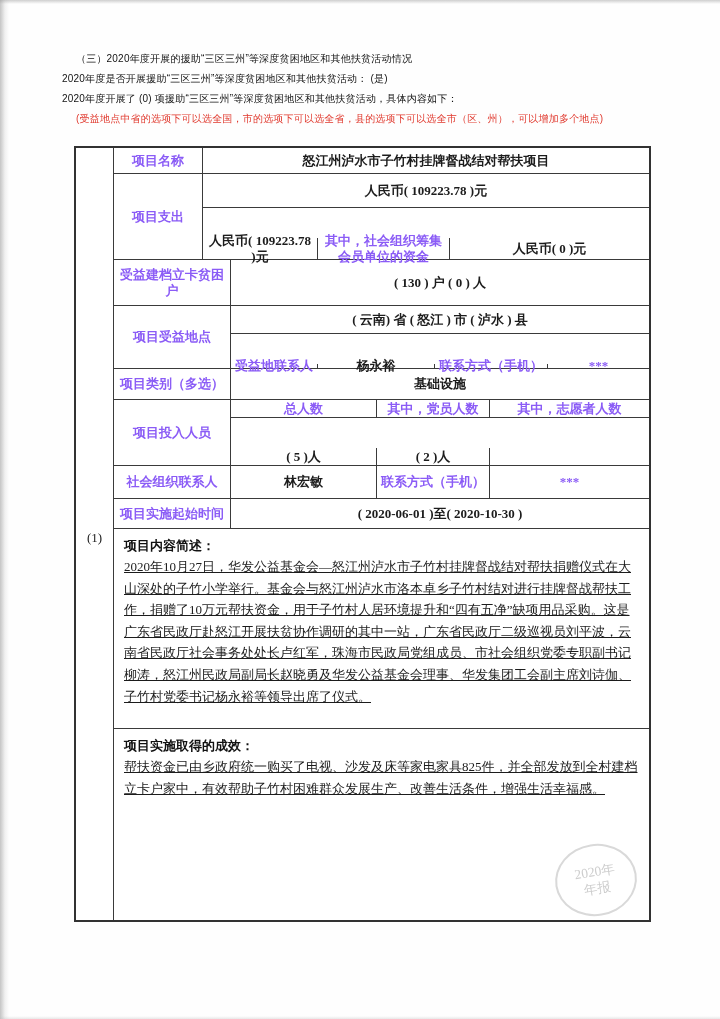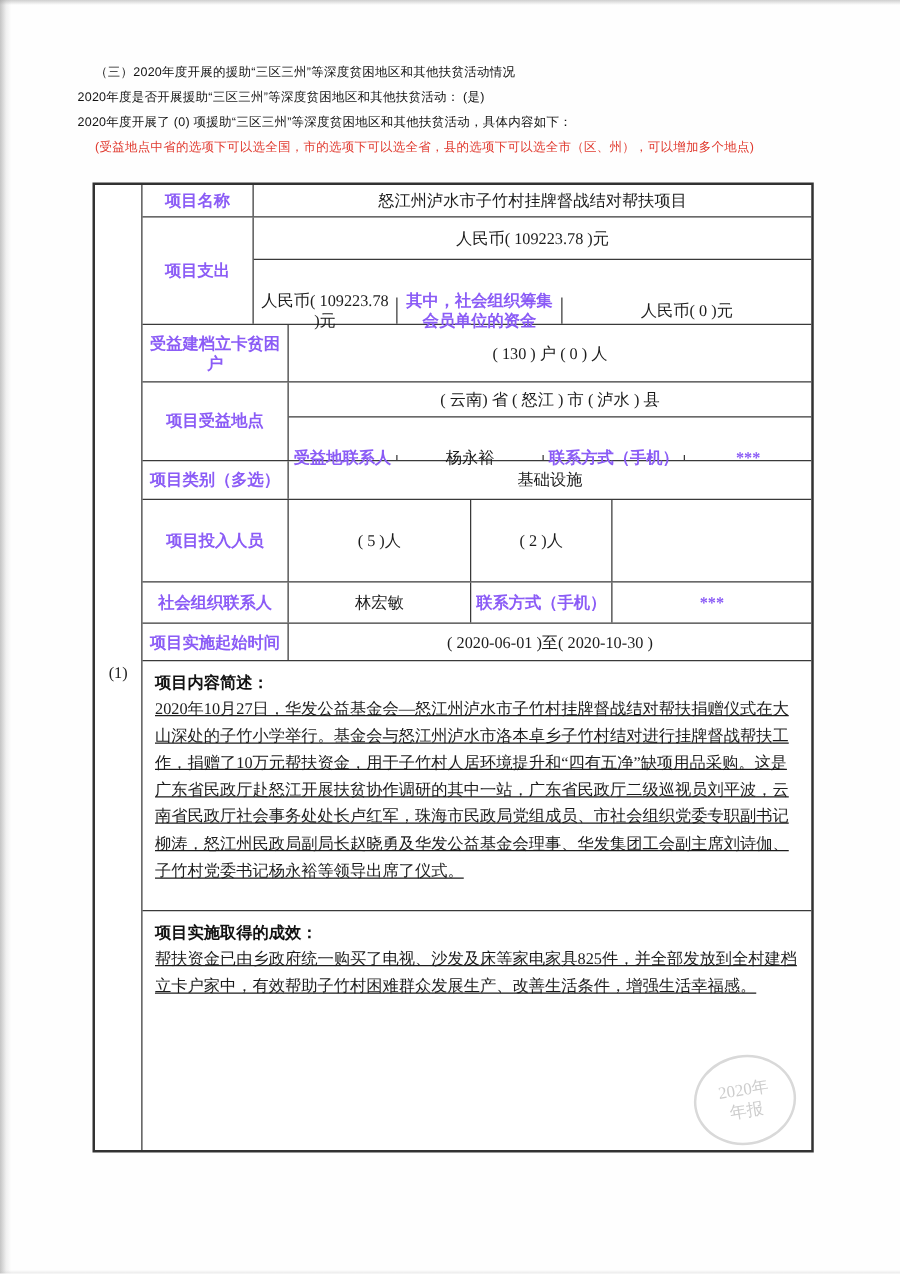--- a/index.html
+++ b/index.html
@@ -38,21 +38,21 @@
     display:flex; background:#fff; font-size:13px;
   }
   .idx-col { width:38px; flex:none; border-right:1.5px solid #3a3a3a; position:relative; box-sizing:border-box; }
   .idx-label { position:absolute; top:382px; left:0; width:100%; text-align:center; font-size:13px; color:#222; }
   .main-col { flex:1; display:flex; flex-direction:column; min-width:0; }
   .row { display:flex; flex:none; border-bottom:1.5px solid #3a3a3a; box-sizing:border-box; min-height:0; }
   .row.last { border-bottom:none; flex:1; }
   .cell {
     display:flex; align-items:center; justify-content:center; text-align:center;
     padding:1px 4px; box-sizing:border-box; min-width:0;
-    border-right:1.5px solid #3a3a3a; line-height:16px;
+    border-right:1.5px solid #3a3a3a; line-height:16px;font-weight:bold;
   }
   .cell.end { border-right:none; }
   .lbl { font-weight:700; color:#8b5cf6; }
   .grow { flex:1; }
   .stack { flex:1; display:flex; flex-direction:column; min-width:0;gap:30px; }
   .subrow { display:flex; flex:1; min-height:0; box-sizing:border-box; }
   .subrow.bb { border-bottom:1.5px solid #3a3a3a; }
   .h26{height:26px} .h86{height:86px} .h46{height:46px} .h63{height:63px}
   .h31{height:31px} .h66{height:66px} .h33{height:33px} .h30{height:30px} .h200{height:200px}
   .w89{width:89px;flex:none} .w117{width:117px;flex:none} .w86{width:86px;flex:none}
@@ -132,20 +132,25 @@
       </div>
 
       <div class="row h31">
         <div class="cell lbl w117">项目类别（多选）</div>
         <div class="cell grow end">基础设施</div>
       </div>
 
       <div class="row h66">
         <div class="cell lbl w117">项目投入人员</div>
         <div class="stack">
+          <div class="subrow bb">
+            <div class="cell lbl w146">总人数</div>
+            <div class="cell lbl w113">其中，党员人数</div>
+            <div class="cell lbl grow end">其中，志愿者人数</div>
+          </div>
           <div class="subrow">
             <div class="cell w146">( 5 )人</div>
             <div class="cell w113">( 2 )人</div>
           </div>
         </div>
       </div>
 
       <div class="row h33">
         <div class="cell lbl w117">社会组织联系人</div>
         <div class="cell w146">林宏敏</div>

